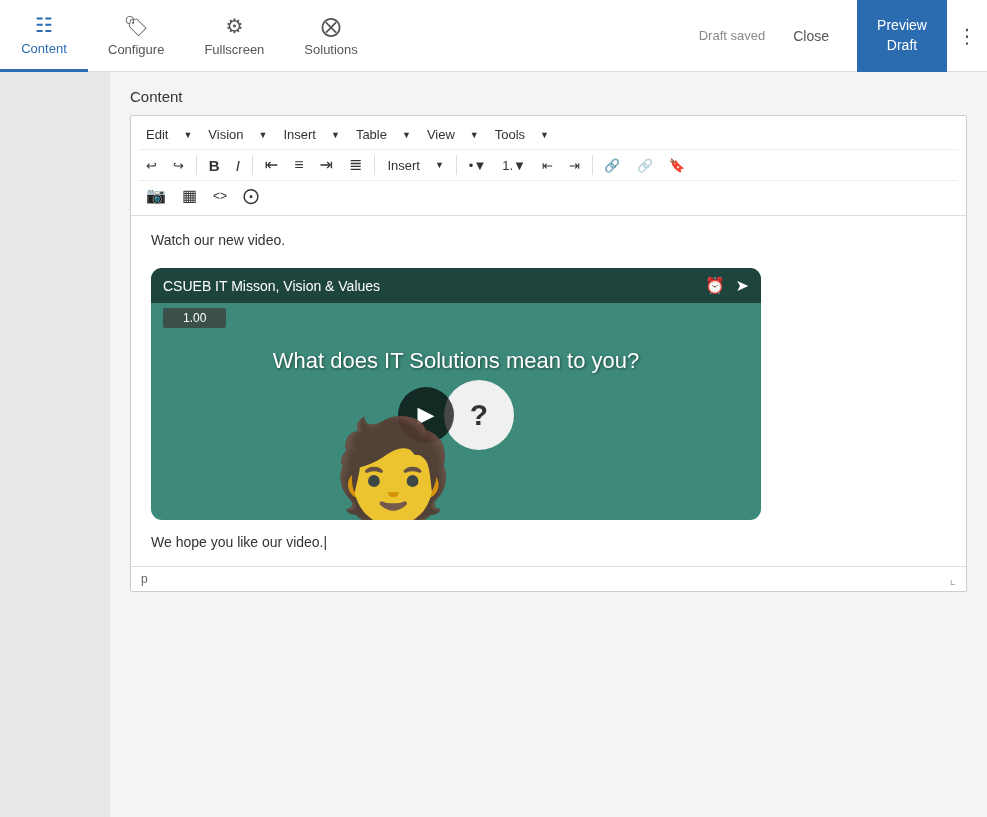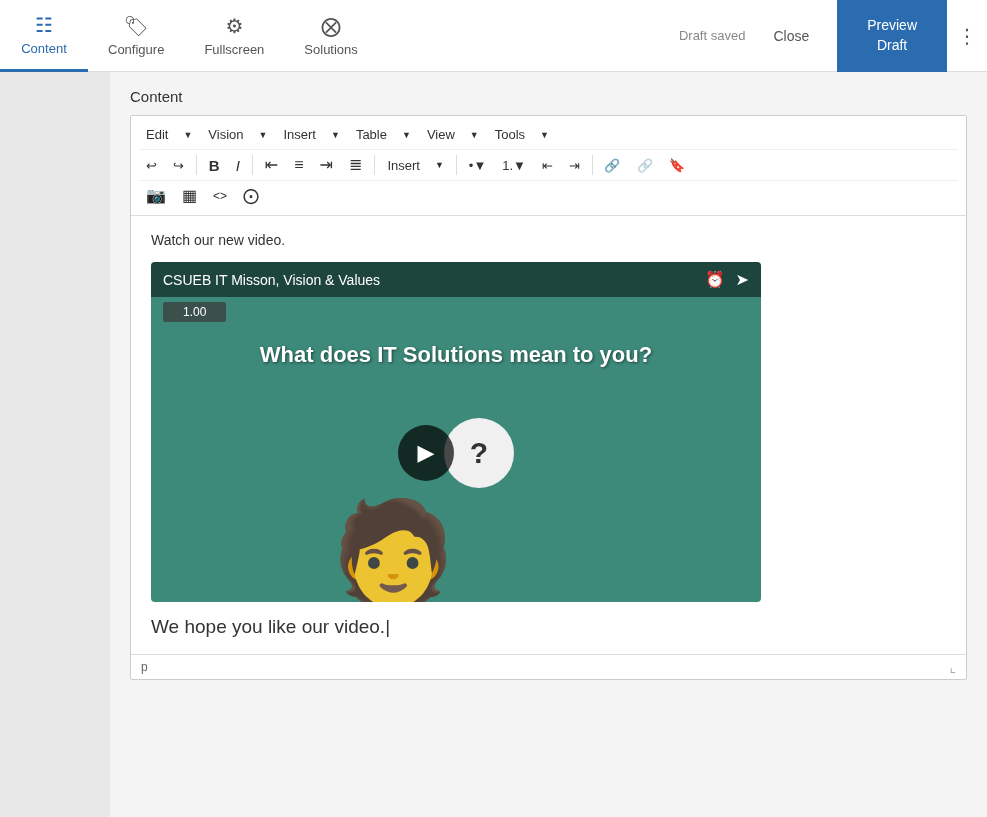--- a/index.html
+++ b/index.html
@@ -65,21 +65,21 @@
       font-size: 14px;
       color: #555;
       cursor: pointer;
       padding: 6px 12px;
     }
 
     .preview-btn {
       background: #2b6cb0;
       color: #fff;
       border: none;
-      padding: 10px 30px;
+      padding: 10px 10px;
       font-size: 14px;
       cursor: pointer;
       line-height: 1.4;
       text-align: center;
       height: 72px;
       min-width: 90px;
     }
 
     .more-btn {
       font-size: 20px;
@@ -182,29 +182,29 @@
 
     
     .editor-body {
       padding: 16px 20px;
       min-height: 300px;
     }
 
     .editor-text {
       font-size: 14px;
       color: #333;
-      margin-bottom: 14px;
+      margin-bottom: 20px;
     }
 
     
     .video-wrapper {
       width: 610px;
-      height: 340px;
+      height: 252px;
       background: #3d8a7a;
-      border-radius: 4px;
+      border-radius: 11px;
       position: relative;
       overflow: hidden;
       cursor: pointer;
     }
 
     .video-top-bar {
       position: absolute;
       top: 0;
       left: 0;
       right: 0;
@@ -242,21 +242,21 @@
     }
 
     .video-headline {
       position: absolute;
       top: 80px;
       left: 0;
       right: 0;
       text-align: center;
       color: #fff;
       font-size: 22px;
-      font-weight: bold;
+      font-weight: normal;
       text-shadow: 1px 1px 3px rgba(0,0,0,0.5);
     }
 
     .video-center {
       position: absolute;
       top: 50%;
       left: 50%;
       transform: translate(-50%, -20%);
       display: flex;
       align-items: center;
@@ -286,21 +286,21 @@
       align-items: center;
       justify-content: center;
       font-size: 30px;
       font-weight: bold;
       color: #333;
       margin-left: -10px;
       z-index: 1;
     }
 
     .editor-text-bottom {
-      font-size: 19px;
+      font-size: 14px;
       color: #333;
       margin-top: 14px;
     }
 
     .cursor-line::after {
       content: '|';
       animation: blink 1s step-end infinite;
     }
 
     @keyframes blink {

